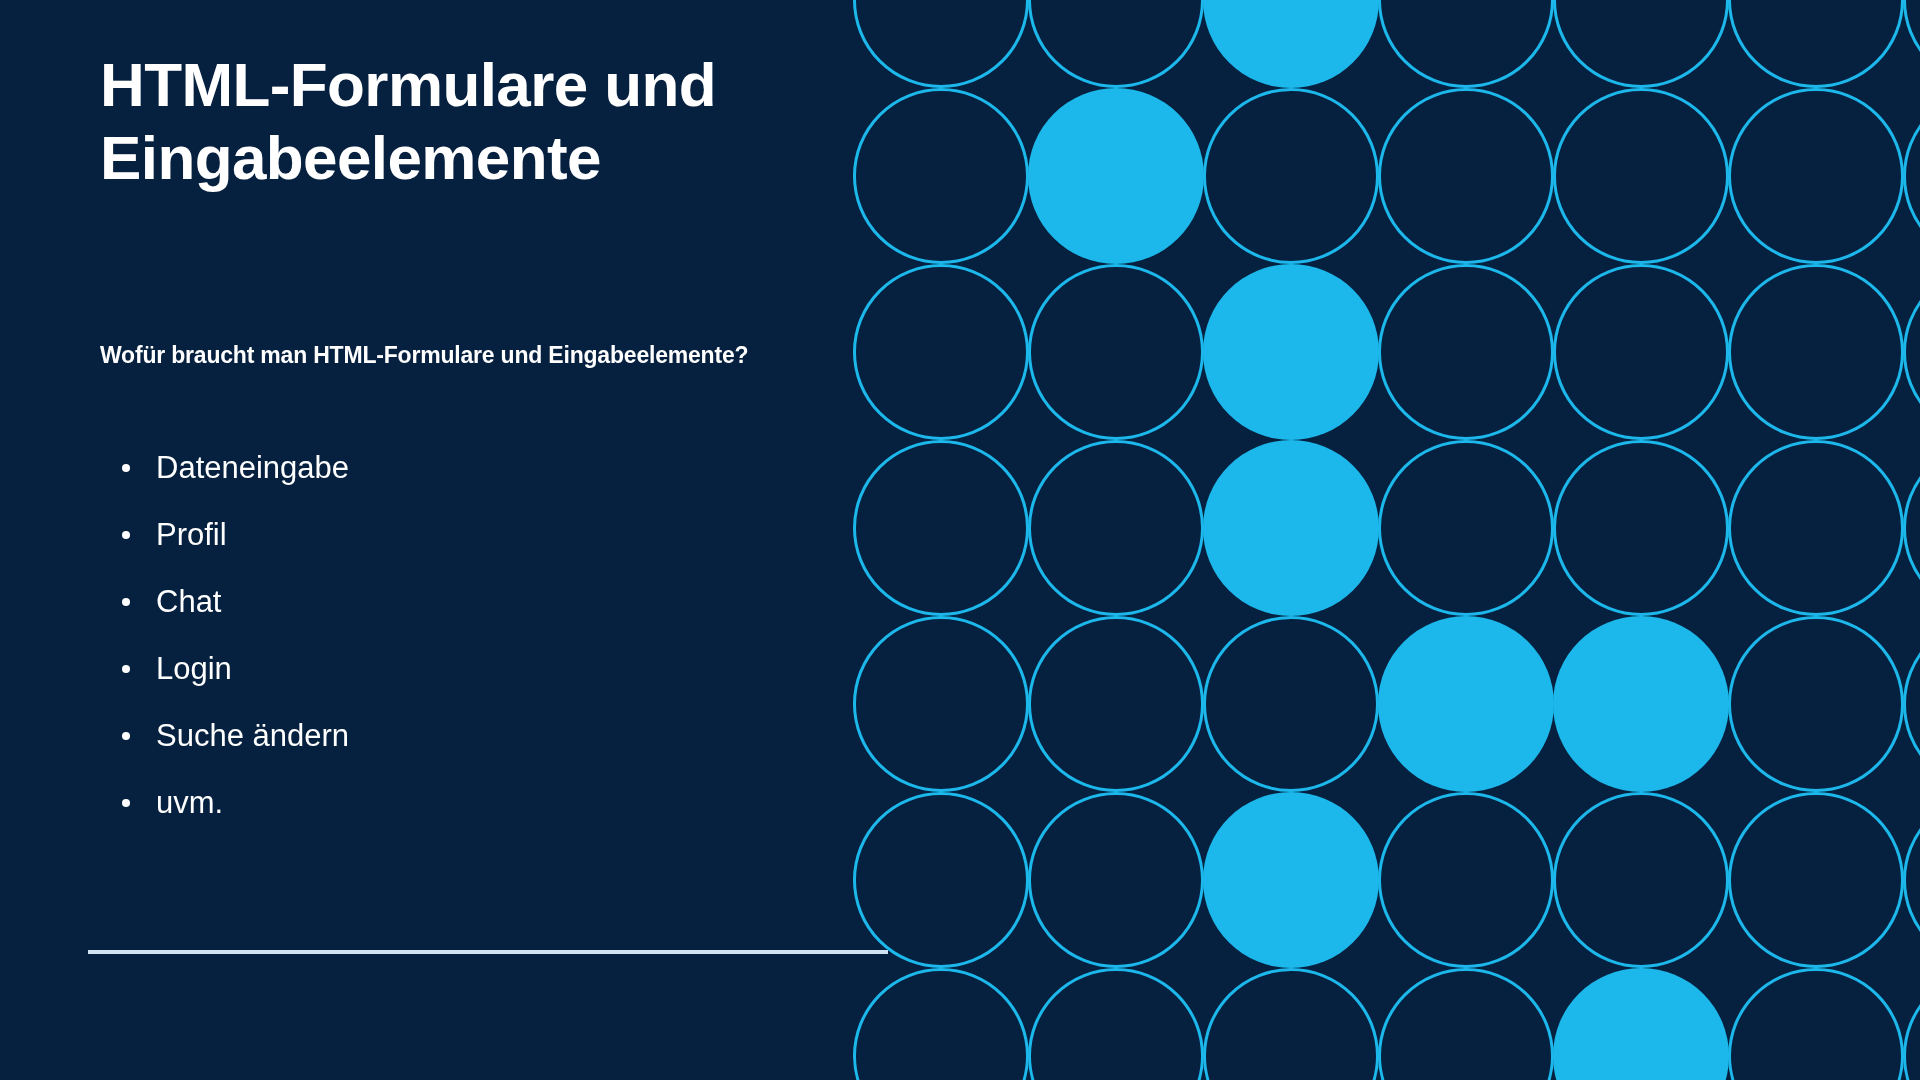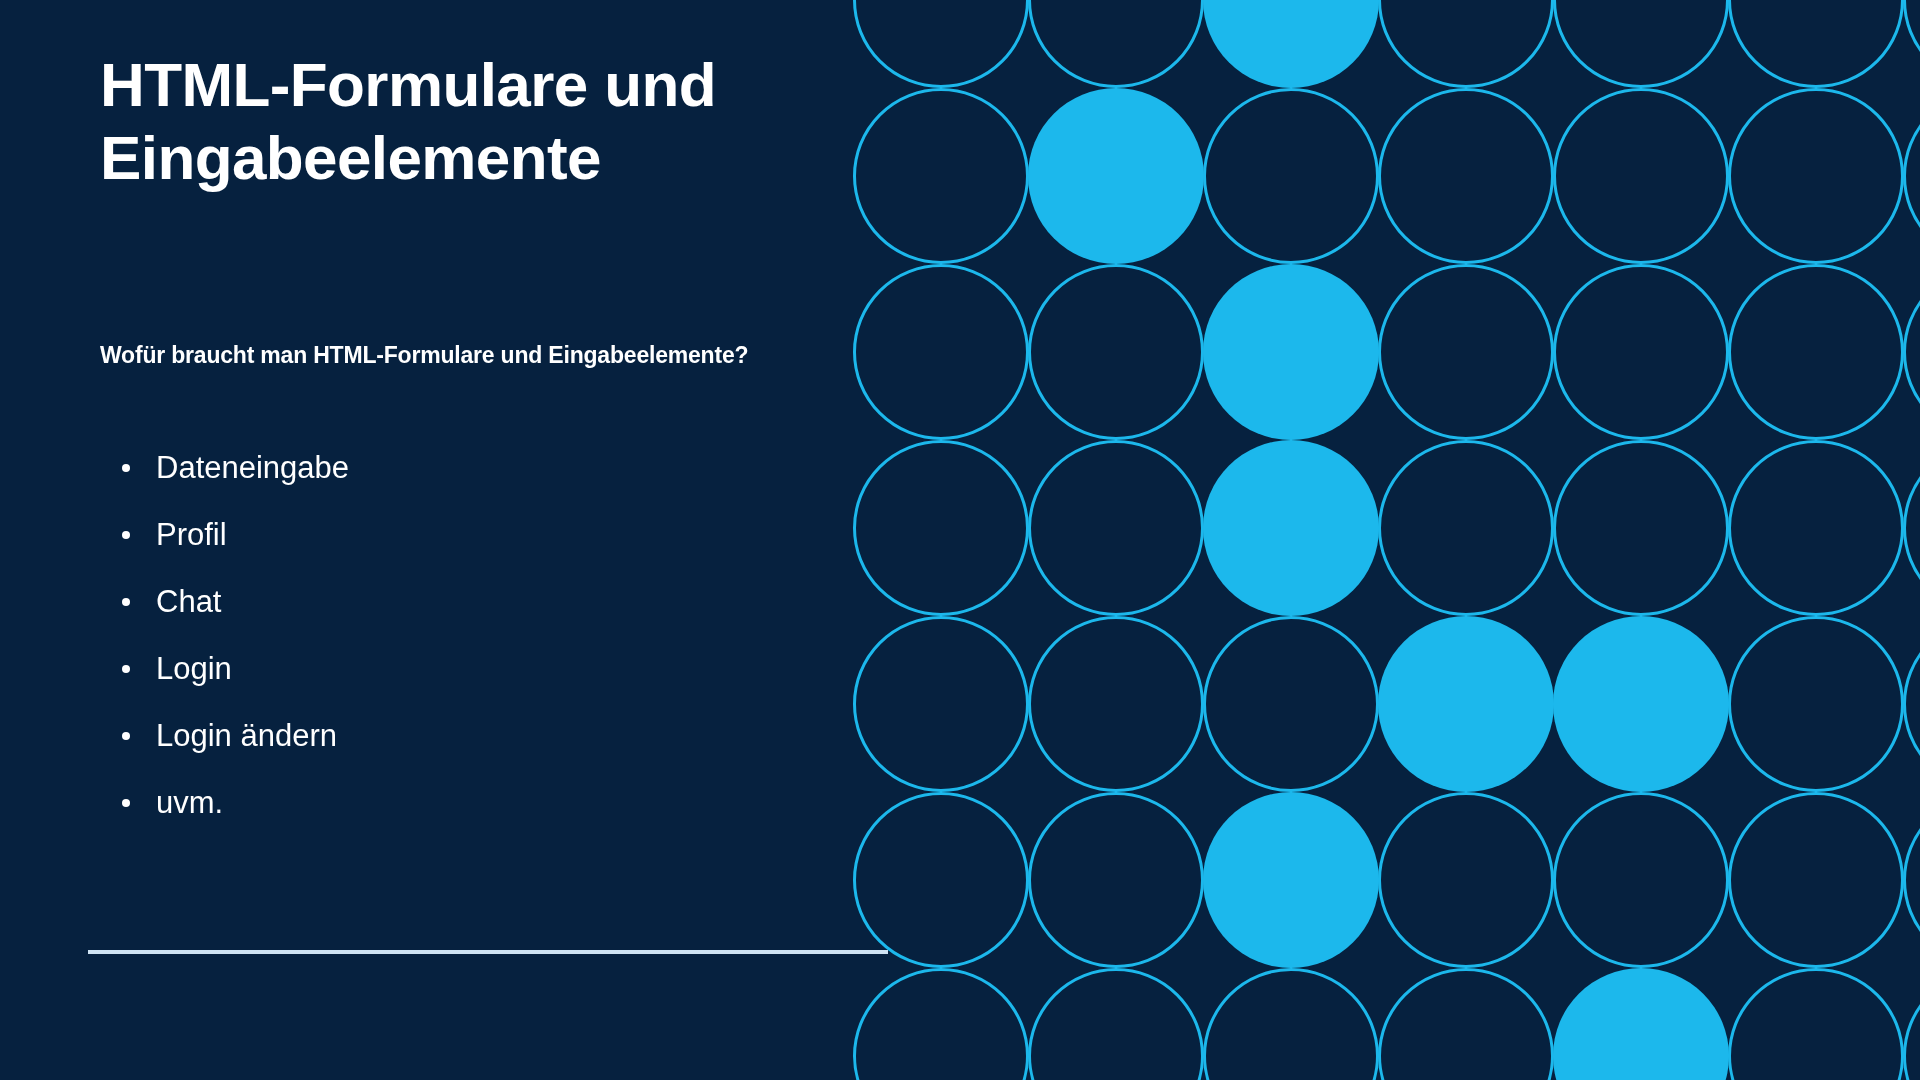--- a/index.html
+++ b/index.html
@@ -178,20 +178,20 @@
 
     <h1 id="title">HTML-Formulare und Eingabeelemente</h1>
 
     <h2 id="subtitle">Wofür braucht man HTML-Formulare und Eingabeelemente?</h2>
 
     <ul id="bullets">
         <li><span class="bullet-dot"></span><span>Dateneingabe</span></li>
         <li><span class="bullet-dot"></span><span>Profil</span></li>
         <li><span class="bullet-dot"></span><span>Chat</span></li>
         <li><span class="bullet-dot"></span><span>Login</span></li>
-        <li><span class="bullet-dot"></span><span>Login ändern</span></li>
+        <li><span class="bullet-dot"></span><span>Suche ändern</span></li>
         <li><span class="bullet-dot"></span><span>uvm.</span></li>
       </ul>
 
     <div id="divider"></div>
 
   </div>
 </div>
 
 </body></html>

